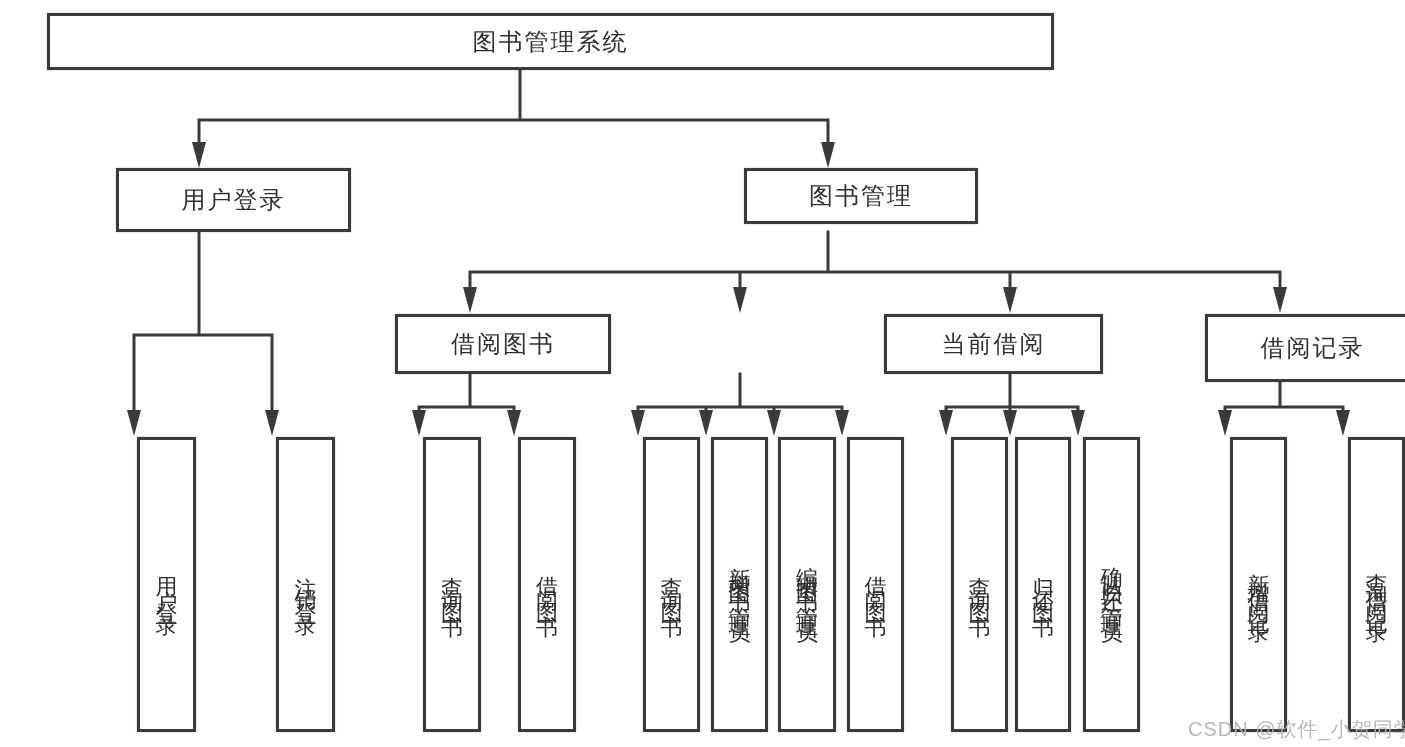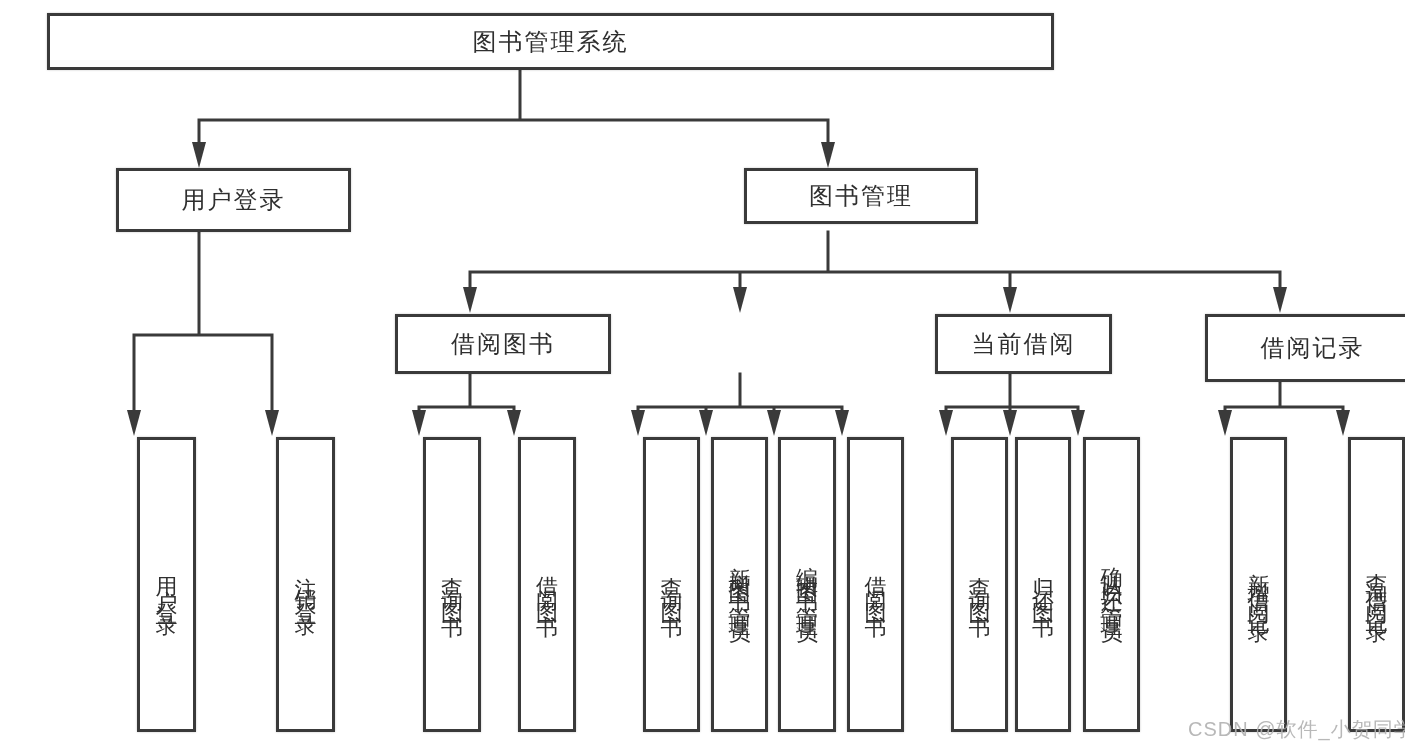--- a/index.html
+++ b/index.html
@@ -70,21 +70,21 @@
   <div class="box h" style="left:83px;top:168px;width:235px;height:64px">
     <span>用户登录</span>
   </div>
   <div class="box h" style="left:711px;top:168px;width:234px;height:56px">
     <span>图书管理</span>
   </div>
 
   <div class="box h" style="left:362px;top:314px;width:216px;height:60px">
     <span>借阅图书</span>
   </div>
-  <div class="box h" style="left:902px;top:314px;width:177px;height:60px">
+  <div class="box h" style="left:851px;top:314px;width:219px;height:60px">
     <span>当前借阅</span>
   </div>
   <div class="box h" style="left:1172px;top:314px;width:215px;height:68px">
     <span>借阅记录</span>
   </div>
 
   <div class="box leaf" style="left:104px;width:59px">
     <span>用户登录</span>
   </div>
   <div class="box leaf" style="left:243px;width:59px">

